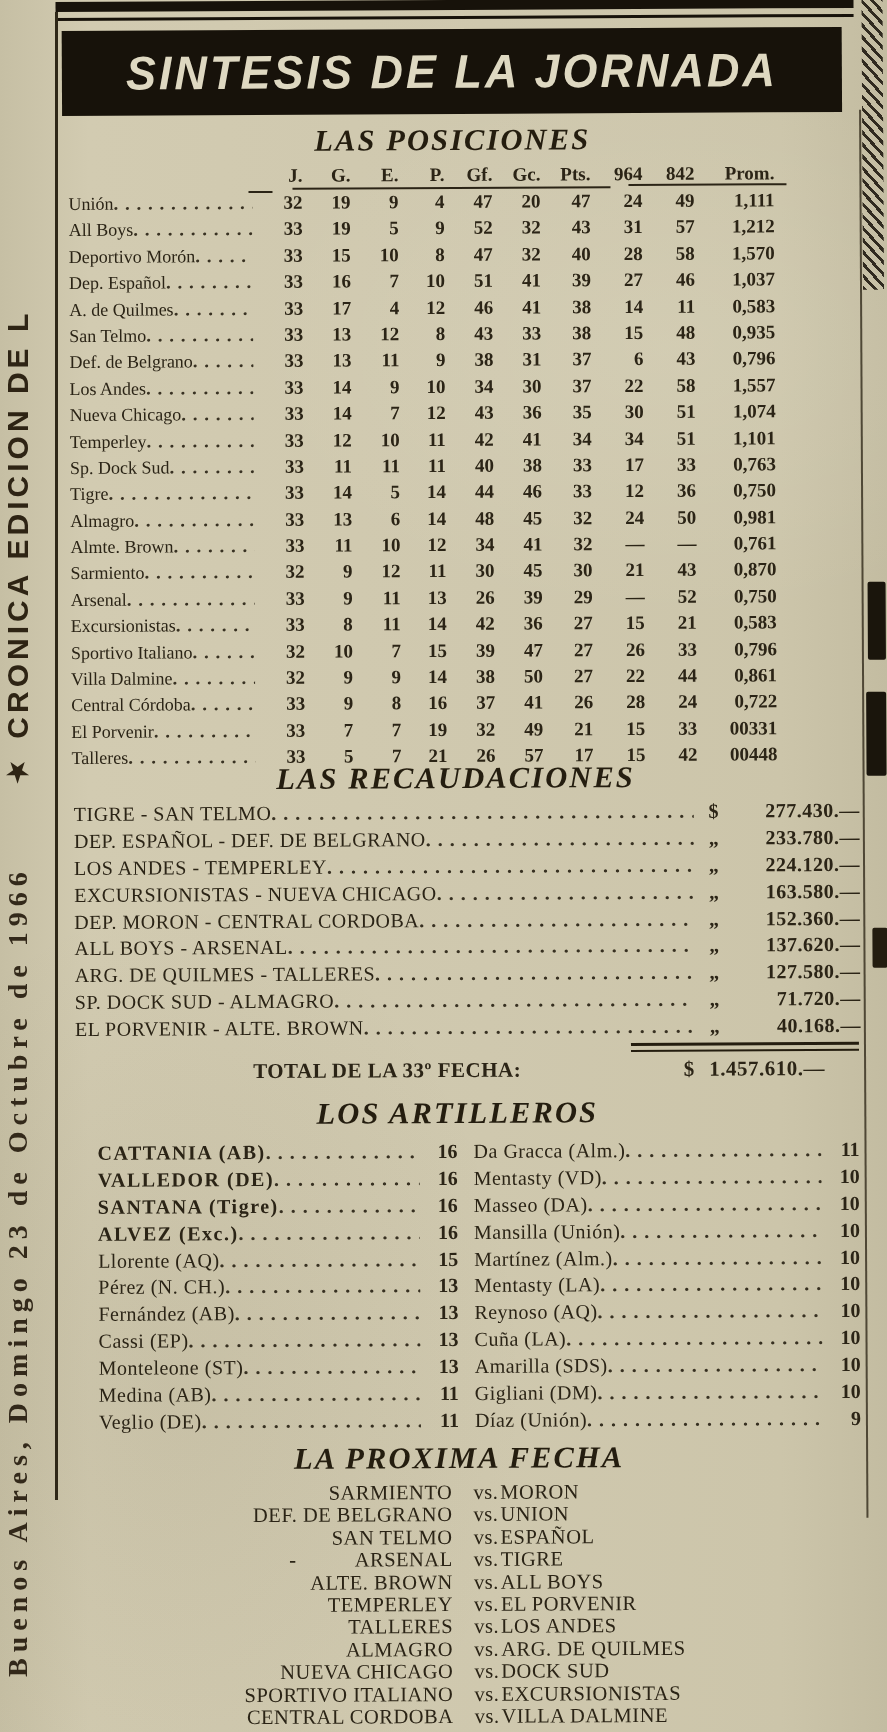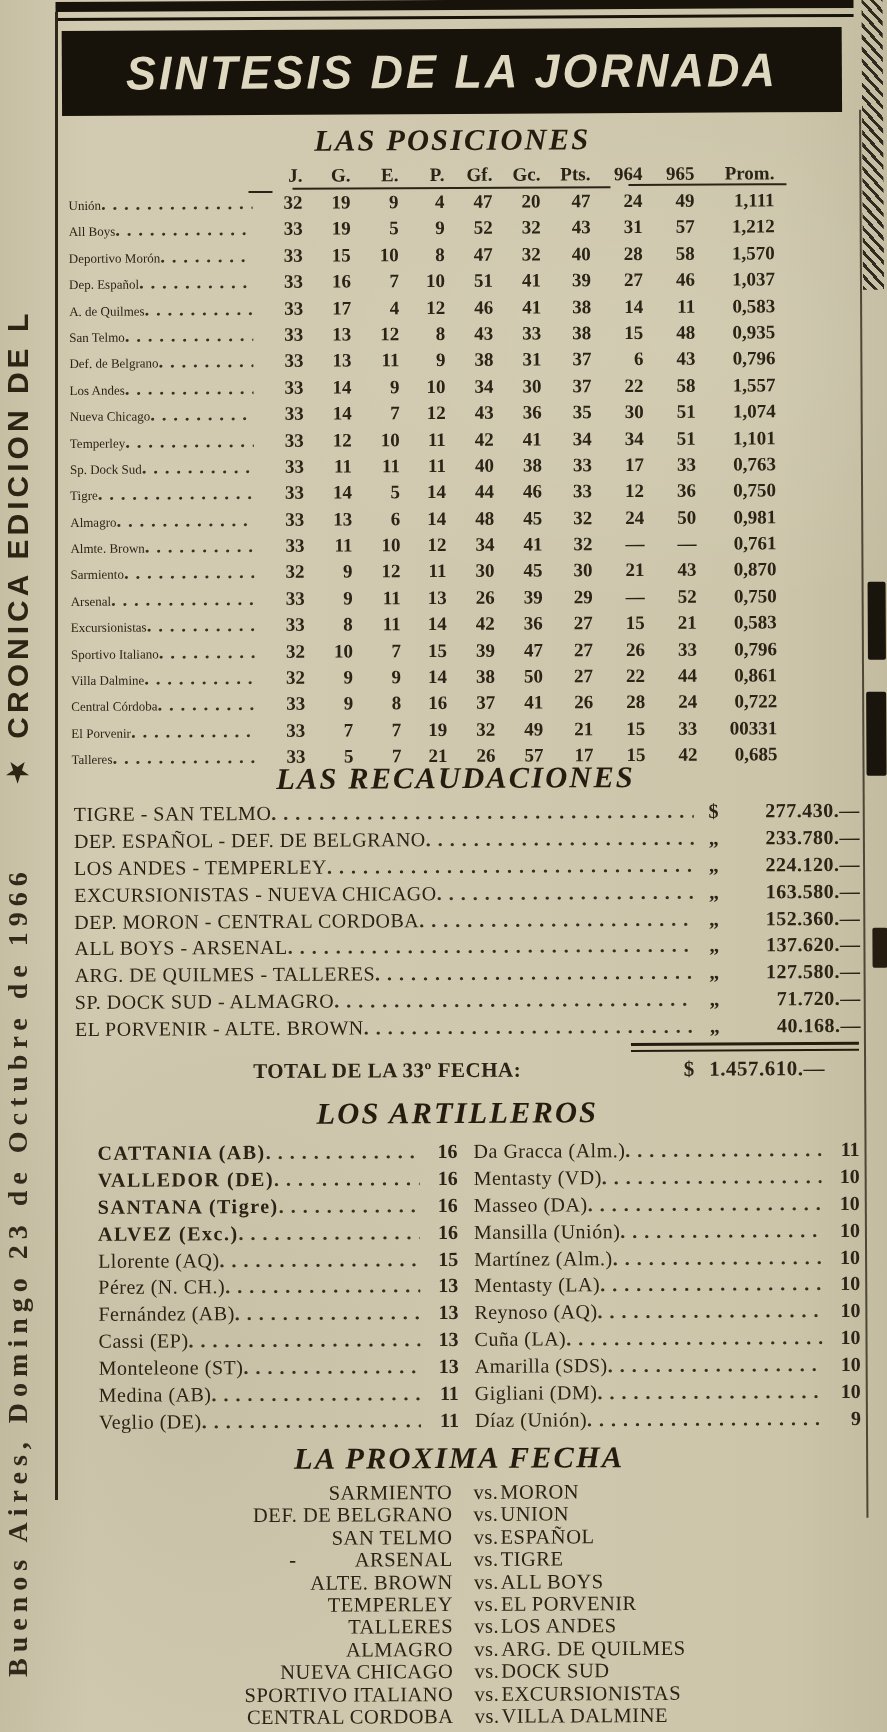--- a/index.html
+++ b/index.html
@@ -44,21 +44,21 @@
     letter-spacing:2px; color:#241d0f; transform:scaleX(1.02);
   }
 
   
   .standings{position:absolute; left:72px; top:164px; width:720px; font-size:19px;}
   .st-grid{display:grid; grid-template-columns:188px 46px 48px 48px 46px 48px 48px 50px 52px 52px 80px; align-items:baseline;}
   .st-header{height:27px; font-weight:700;}
   .st-header .num{font-size:19px;}
   .standings-row{height:26.4px;}
   .team-cell{display:flex; align-items:baseline; overflow:hidden; padding-right:4px;}
-  .team-name{white-space:nowrap; font-size:13px;}
+  .team-name{white-space:nowrap; font-size:18px;}
   .leader{flex:1; overflow:hidden; white-space:nowrap; opacity:.92;}
   .leader::after{content:" . . . . . . . . . . . . . . . . . . . . . . . . . . . . . . . . . . . ."; font-weight:700; letter-spacing:1px;}
   .num{text-align:right; font-weight:700; white-space:nowrap;}
   .hdr-u1{position:absolute; left:224px; top:23px; width:318px; height:2px; background:#2b2416;}
   .hdr-u2{position:absolute; left:560px; top:21px; width:158px; height:2px; background:#2b2416;}
   .hdr-u3{position:absolute; left:180px; top:26px; width:24px; height:2px; background:#2b2416;}
 
   
   .recaud{position:absolute; left:74px; top:801px; width:786px; font-size:20px;}
   .recaud-row{display:flex; align-items:baseline; height:26.9px; letter-spacing:.5px;}
@@ -128,21 +128,21 @@
       <div class="st-grid st-header">
         <span></span>
         <span class="num">J.</span>
         <span class="num">G.</span>
         <span class="num">E.</span>
         <span class="num">P.</span>
         <span class="num">Gf.</span>
         <span class="num">Gc.</span>
         <span class="num">Pts.</span>
         <span class="num">964</span>
-        <span class="num">965</span>
+        <span class="num">842</span>
         <span class="num">Prom.</span>
       </div>
       <div class="hdr-u1"></div>
       <div class="hdr-u2"></div>
       <div class="hdr-u3"></div>
 
       <div class="st-grid standings-row">
           <span class="team-cell">
             <span class="team-name">Unión</span>
             <span class="leader"></span>
@@ -485,21 +485,21 @@
           </span>
           <span class="num">33</span>
           <span class="num">5</span>
           <span class="num">7</span>
           <span class="num">21</span>
           <span class="num">26</span>
           <span class="num">57</span>
           <span class="num">17</span>
           <span class="num">15</span>
           <span class="num">42</span>
-          <span class="num">0,685</span>
+          <span class="num">00448</span>
         </div>
     </div>
 
     <div class="sec-title" style="top:761px;">LAS RECAUDACIONES</div>
 
     <div class="recaud">
       <div class="recaud-row">
           <span class="match-name">TIGRE - SAN TELMO</span>
           <span class="leader"></span>
           <span class="cur">$</span>

